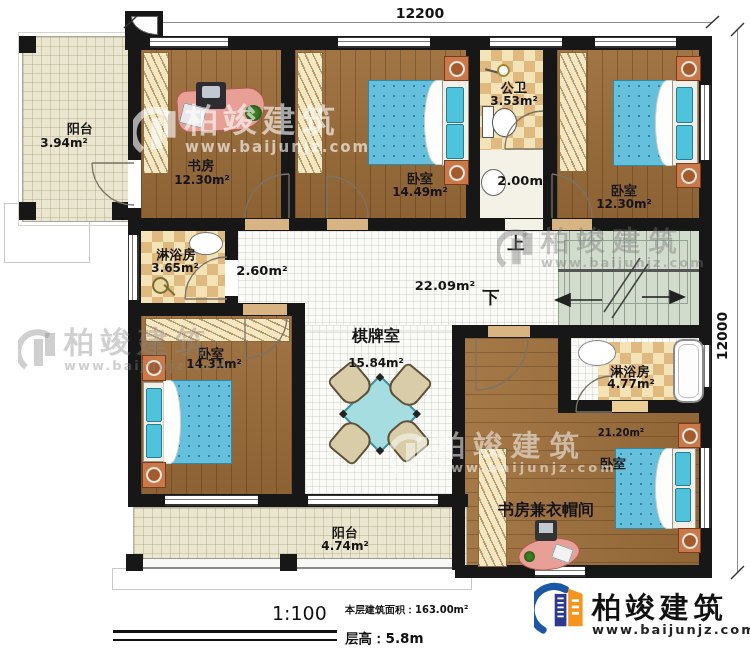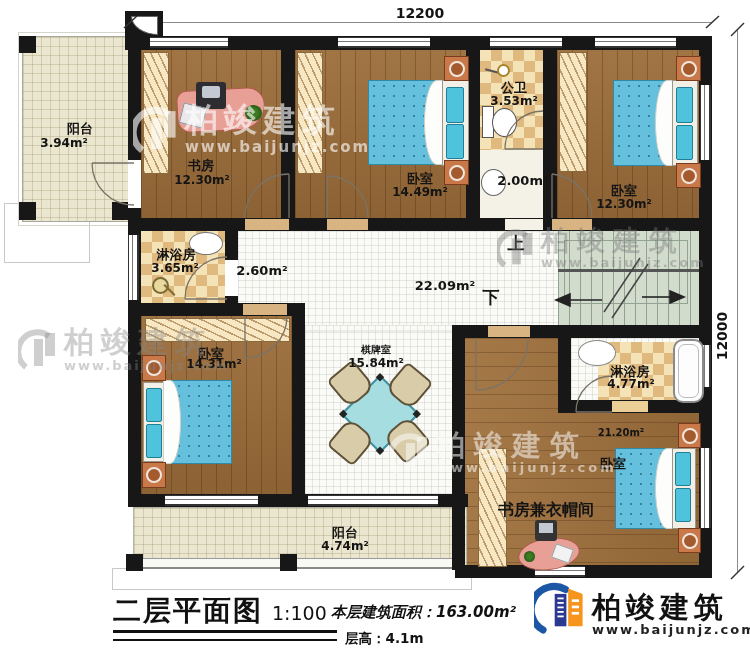--- a/index.html
+++ b/index.html
@@ -254,21 +254,21 @@
   <div class="rlabel rarea" style="left:514px;top:101px;">3.53m²</div>
   <div class="rlabel rarea" style="left:523px;top:180px;font-size:13px;">2.00m²</div>
   <div class="rlabel" style="left:624px;top:190px;">卧室</div>
   <div class="rlabel rarea" style="left:624px;top:204px;">12.30m²</div>
   <div class="rlabel" style="left:176px;top:254px;">淋浴房</div>
   <div class="rlabel rarea" style="left:175px;top:268px;">3.65m²</div>
   <div class="rlabel rarea" style="left:262px;top:270px;font-size:13px;">2.60m²</div>
   <div class="rlabel rarea" style="left:445px;top:285px;font-size:13px;">22.09m²</div>
   <div class="rlabel" style="left:211px;top:353px;">卧室</div>
   <div class="rlabel rarea" style="left:214px;top:364px;">14.31m²</div>
-  <div class="rlabel" style="left:376px;top:350px;font-size:10px;">棋牌室</div>
+  <div class="rlabel" style="left:376px;top:336px;font-size:16px;">棋牌室</div>
   <div class="rlabel rarea" style="left:376px;top:363px;">15.84m²</div>
   <div class="rlabel" style="left:630px;top:371px;">淋浴房</div>
   <div class="rlabel rarea" style="left:631px;top:384px;">4.77m²</div>
   <div class="rlabel rarea" style="left:581px;top:433px;font-size:10px;margin-left:40px;">21.20m²</div>
   <div class="rlabel" style="left:613px;top:463px;">卧室</div>
   <div class="rlabel" style="left:546px;top:510px;font-size:16px;">书房兼衣帽间</div>
   <div class="rlabel" style="left:345px;top:532px;">阳台</div>
   <div class="rlabel rarea" style="left:345px;top:546px;">4.74m²</div>
   <div class="rlabel" style="left:516px;top:243px;font-size:17px;">上</div>
   <div class="rlabel" style="left:491px;top:297px;font-size:17px;">下</div>
@@ -311,26 +311,25 @@
         <path d="M8 40 A17 17 0 0 1 31 9" fill="none" stroke="currentColor" stroke-width="6"></path>
         <rect x="16" y="12" width="9" height="27" fill="currentColor"></rect>
         <rect x="27" y="6" width="10" height="23" fill="currentColor"></rect>
       </svg>
     <div>
         <div class="wm-brand" style="font-size:29px;letter-spacing:9px;">柏竣建筑</div>
     <div class="wm-url" style="font-size:13px;letter-spacing:3px;">www.baijunjz.com</div>
       </div>
   </div>
 
-  <div class="ftext" style="left:113px;top:592px;font-size:28px;font-weight:700;letter-spacing:2px;">二层平面图</div>
   <div class="ftext" style="left:272px;top:594px;font-size:19px;font-weight:400;margin-top:8px;">1:100</div>
   <div class="abs" style="left:113px;top:630px;width:224px;height:3px;background:#111;"></div>
   <div class="abs" style="left:113px;top:639px;width:224px;height:2px;background:#111;"></div>
-  <div class="ftext" style="left:331px;top:603px;font-size:15px;font-weight:700;font-style:italic;">本层建筑面积：163.00m²</div>
-  <div class="ftext" style="left:345px;top:630px;font-size:13.5px;font-weight:700;">层高：4.1m</div>
+  <div class="ftext" style="left:345px;top:603px;font-size:10px;font-weight:700;">本层建筑面积：163.00m²</div>
+  <div class="ftext" style="left:345px;top:630px;font-size:13.5px;font-weight:700;">层高：5.8m</div>
   <svg class="abs" style="left:534px;top:581px;" width="54" height="60" viewBox="0 0 60 66">
     <path d="M10 54 A25 25 0 0 1 35 9" fill="none" stroke="#1c57a5" stroke-width="8" stroke-linecap="round"></path>
     <rect x="23" y="14" width="13" height="36" fill="#2b3990"></rect>
     <g fill="#fff">
         <rect x="26" y="18" width="7" height="2"></rect>
         <rect x="26" y="23" width="7" height="2"></rect>
         <rect x="26" y="28" width="7" height="2"></rect>
         <rect x="26" y="33" width="7" height="2"></rect>
         <rect x="26" y="38" width="7" height="2"></rect>
       </g>

